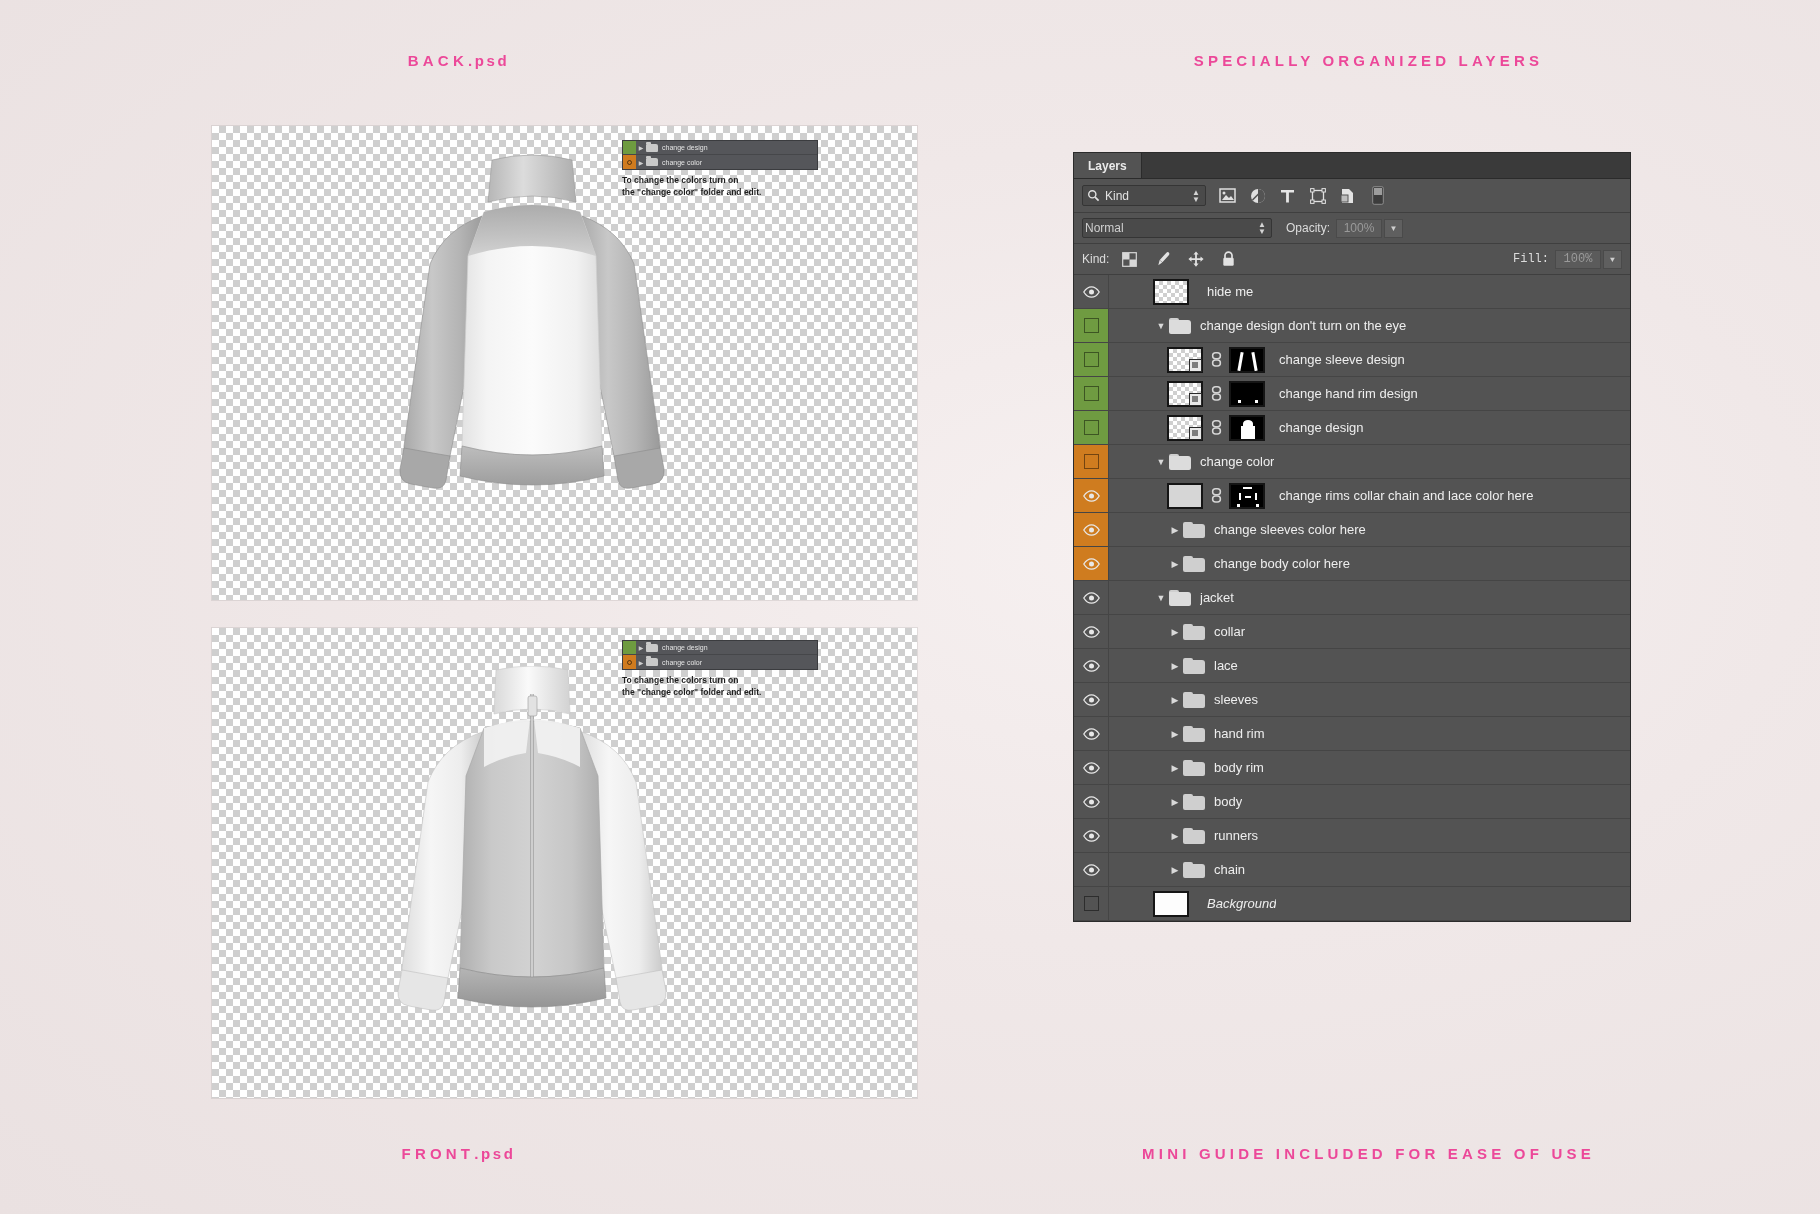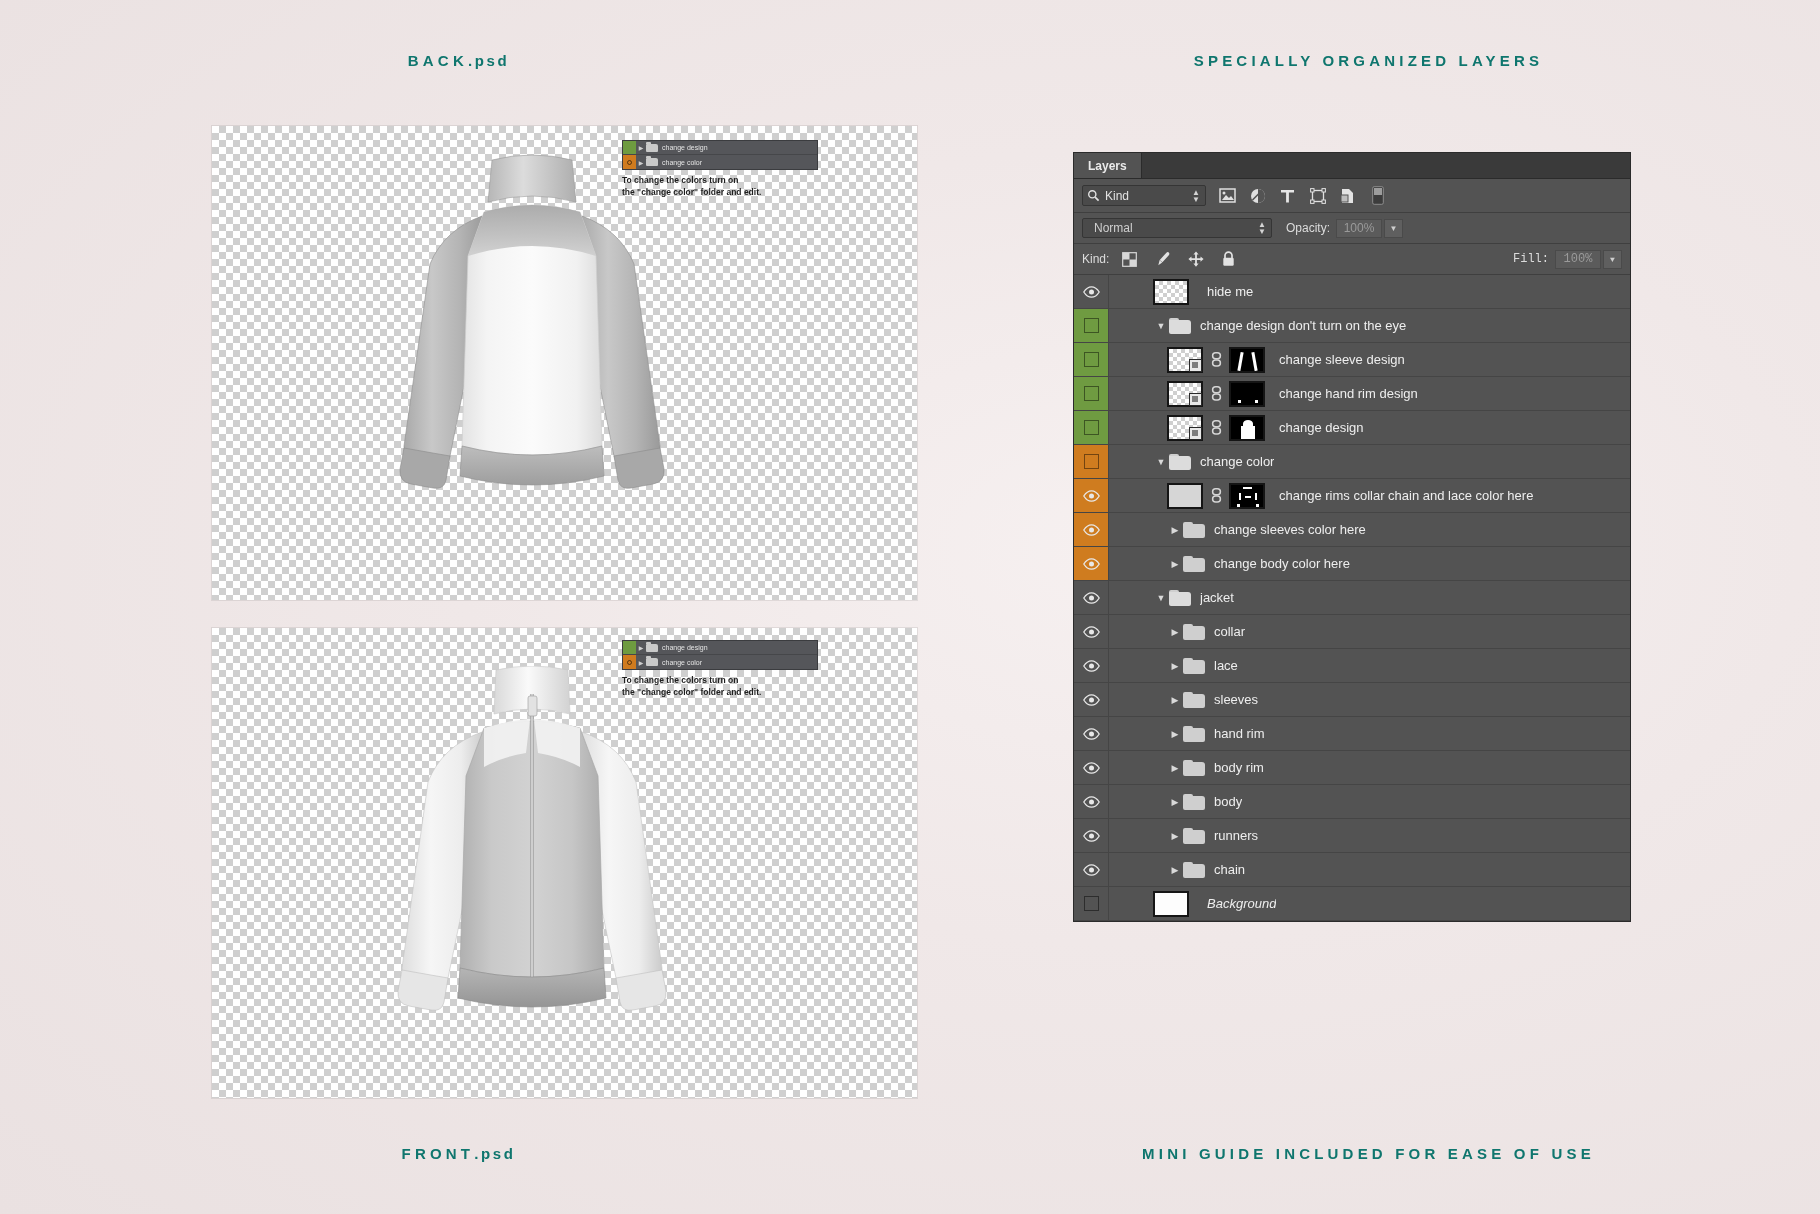--- a/index.html
+++ b/index.html
@@ -11,21 +11,21 @@
     overflow: hidden;
     position: relative;
   }
 
   
   .caption {
     position: absolute;
     font-size: 15px;
     font-weight: 700;
     letter-spacing: 4.2px;
-    color: #0f766e;
+    color: #ec4899;
     white-space: nowrap;
     text-align: center;
   }
   .caption .ext { text-transform: none; letter-spacing: 2.6px; }
 
   
   .board {
     position: absolute;
     background-color: #fff;
     background-image:
@@ -133,21 +133,21 @@
   .ficons { display: flex; align-items: center; gap: 11px; margin-left: 4px; }
   .ficon { width: 19px; height: 19px; display: flex; align-items: center; justify-content: center; }
   .ps-blendbar, .ps-lockbar {
     height: 31px; background: #535353;
     display: flex; align-items: center; padding: 0 8px;
     border-bottom: 1px solid #3f3f3f;
   }
   .blend-select {
     width: 190px; height: 20px;
     background: #4a4a4a; border: 1px solid #353535; border-radius: 2px;
-    display: flex; align-items: center; padding: 0 11px;
+    display: flex; align-items: center; padding: 0 2px;
     font-size: 12px; color: #cfcfcf; position: relative;
   }
   .blend-select .steps {
     position: absolute; right: 5px; top: 50%; transform: translateY(-50%);
     font-size: 8px; line-height: 7px; color: #d4d4d4; text-align: center;
   }
   .fieldlabel { margin-left: 14px; font-size: 12px; color: #dcdcdc; }
   .numfield {
     margin-left: 6px; width: 46px; height: 19px;
     background: #5b5b5b; border: 1px solid #4a4a4a;

